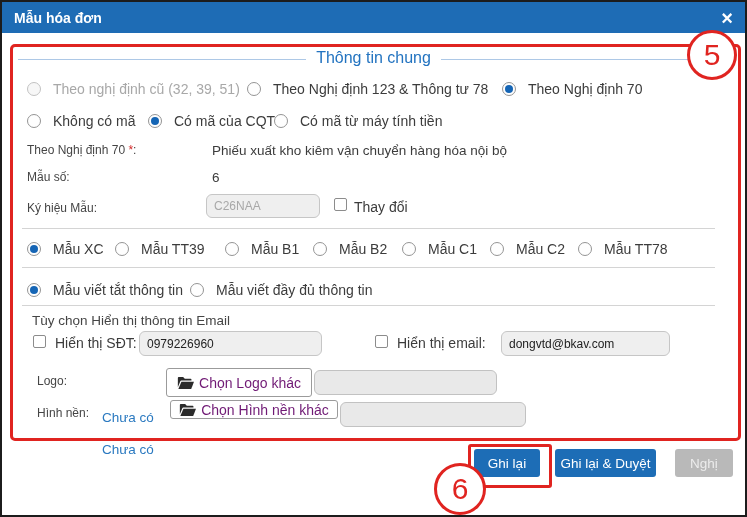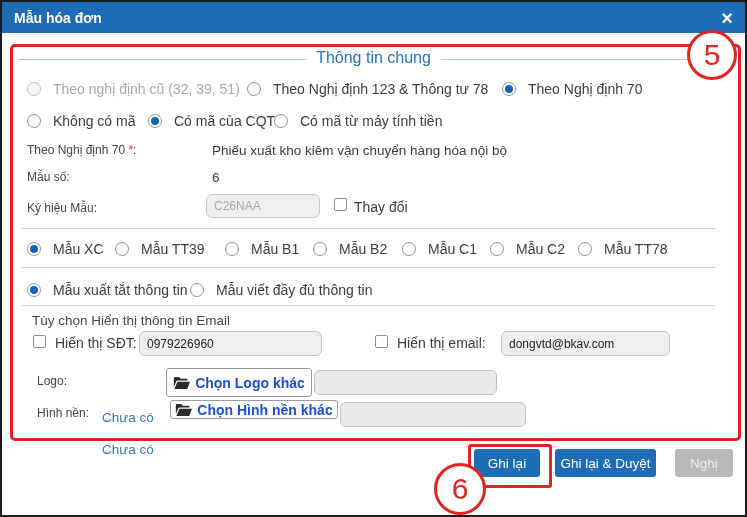--- a/index.html
+++ b/index.html
@@ -37,22 +37,22 @@
   .input.path{background:#e9e9e9;border-color:#c2c2c2;}
   
   .cb{position:absolute;width:13px;height:13px;border:1px solid #8c8c8c;border-radius:2px;
     background:#fff;box-sizing:border-box;cursor:pointer;}
   .cblabel{position:absolute;font-size:14px;color:#3c3c3c;white-space:nowrap;}
   .divider{position:absolute;left:20px;width:693px;height:1px;background:#d4d4d4;}
   .sectiontitle{position:absolute;font-size:13.5px;color:#454545;}
   .link{position:absolute;color:#2a79c0;font-size:13.5px;cursor:pointer;white-space:nowrap;margin-top:36px;}
   
   .chooser{position:absolute;display:flex;align-items:center;justify-content:center;gap:5px;
-    background:#fff;border:1px solid #9b9b9b;border-radius:3px;font-size:14px;color:#1d4ed8;
-    box-sizing:border-box;cursor:pointer;white-space:nowrap;font-weight:bold;}
+    background:#fff;border:1px solid #9b9b9b;border-radius:3px;font-size:14px;color:#701a75;
+    box-sizing:border-box;cursor:pointer;white-space:nowrap;}
   .folder{flex:none;}
   
   .btn{position:absolute;display:flex;align-items:center;justify-content:center;font-size:13.5px;
     border-radius:3px;color:#fff;box-sizing:border-box;cursor:pointer;}
   .btn.blue{background:#1d6db6;}
   .btn.gray{background:#b9b9b9;color:#ececec;}
   
   .ann-rect{position:absolute;border:3px solid #e02420;border-radius:5px;pointer-events:none;z-index:5;}
   .ann-circle{position:absolute;border:3px solid #e02420;border-radius:50%;background:#fff;z-index:6;
     display:flex;align-items:center;justify-content:center;font-size:30px;color:#e02420;
@@ -140,21 +140,21 @@
   </label>
   <label class="radio" style="left:576px;top:239px">
     <span class="rb"></span>
     <span>Mẫu TT78</span>
   </label>
 
   <div class="divider" style="top:265px"></div>
 
   <label class="radio sel" style="left:25px;top:280px">
     <span class="rb"></span>
-    <span>Mẫu xuất tắt thông tin</span>
+    <span>Mẫu viết tắt thông tin</span>
   </label>
   <label class="radio" style="left:188px;top:280px">
     <span class="rb"></span>
     <span>Mẫu viết đầy đủ thông tin</span>
   </label>
 
   <div class="divider" style="top:303px"></div>
 
   <div class="sectiontitle" style="left:30px;top:311px">Tùy chọn Hiển thị thông tin Email</div>
 

